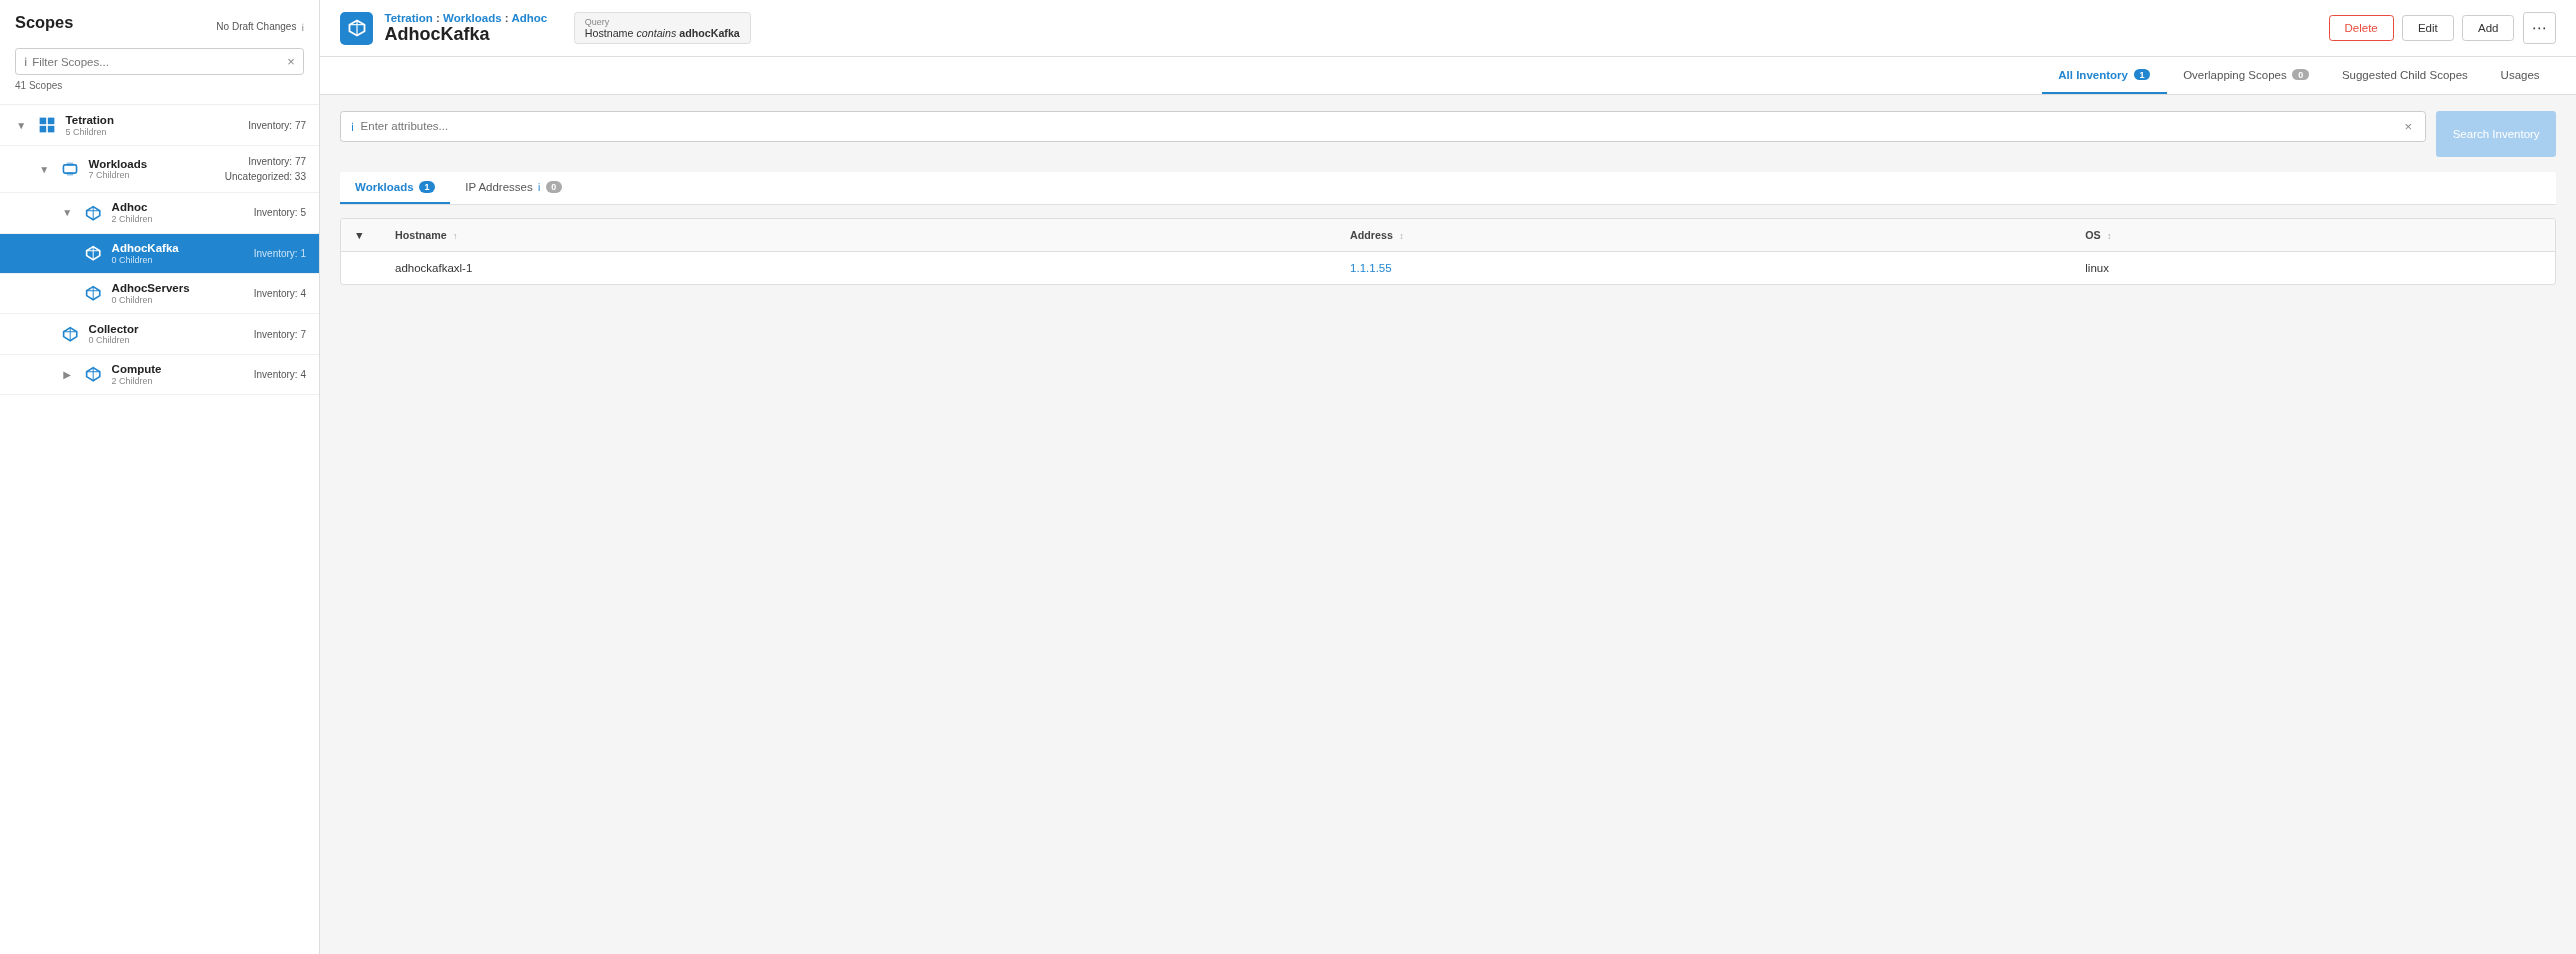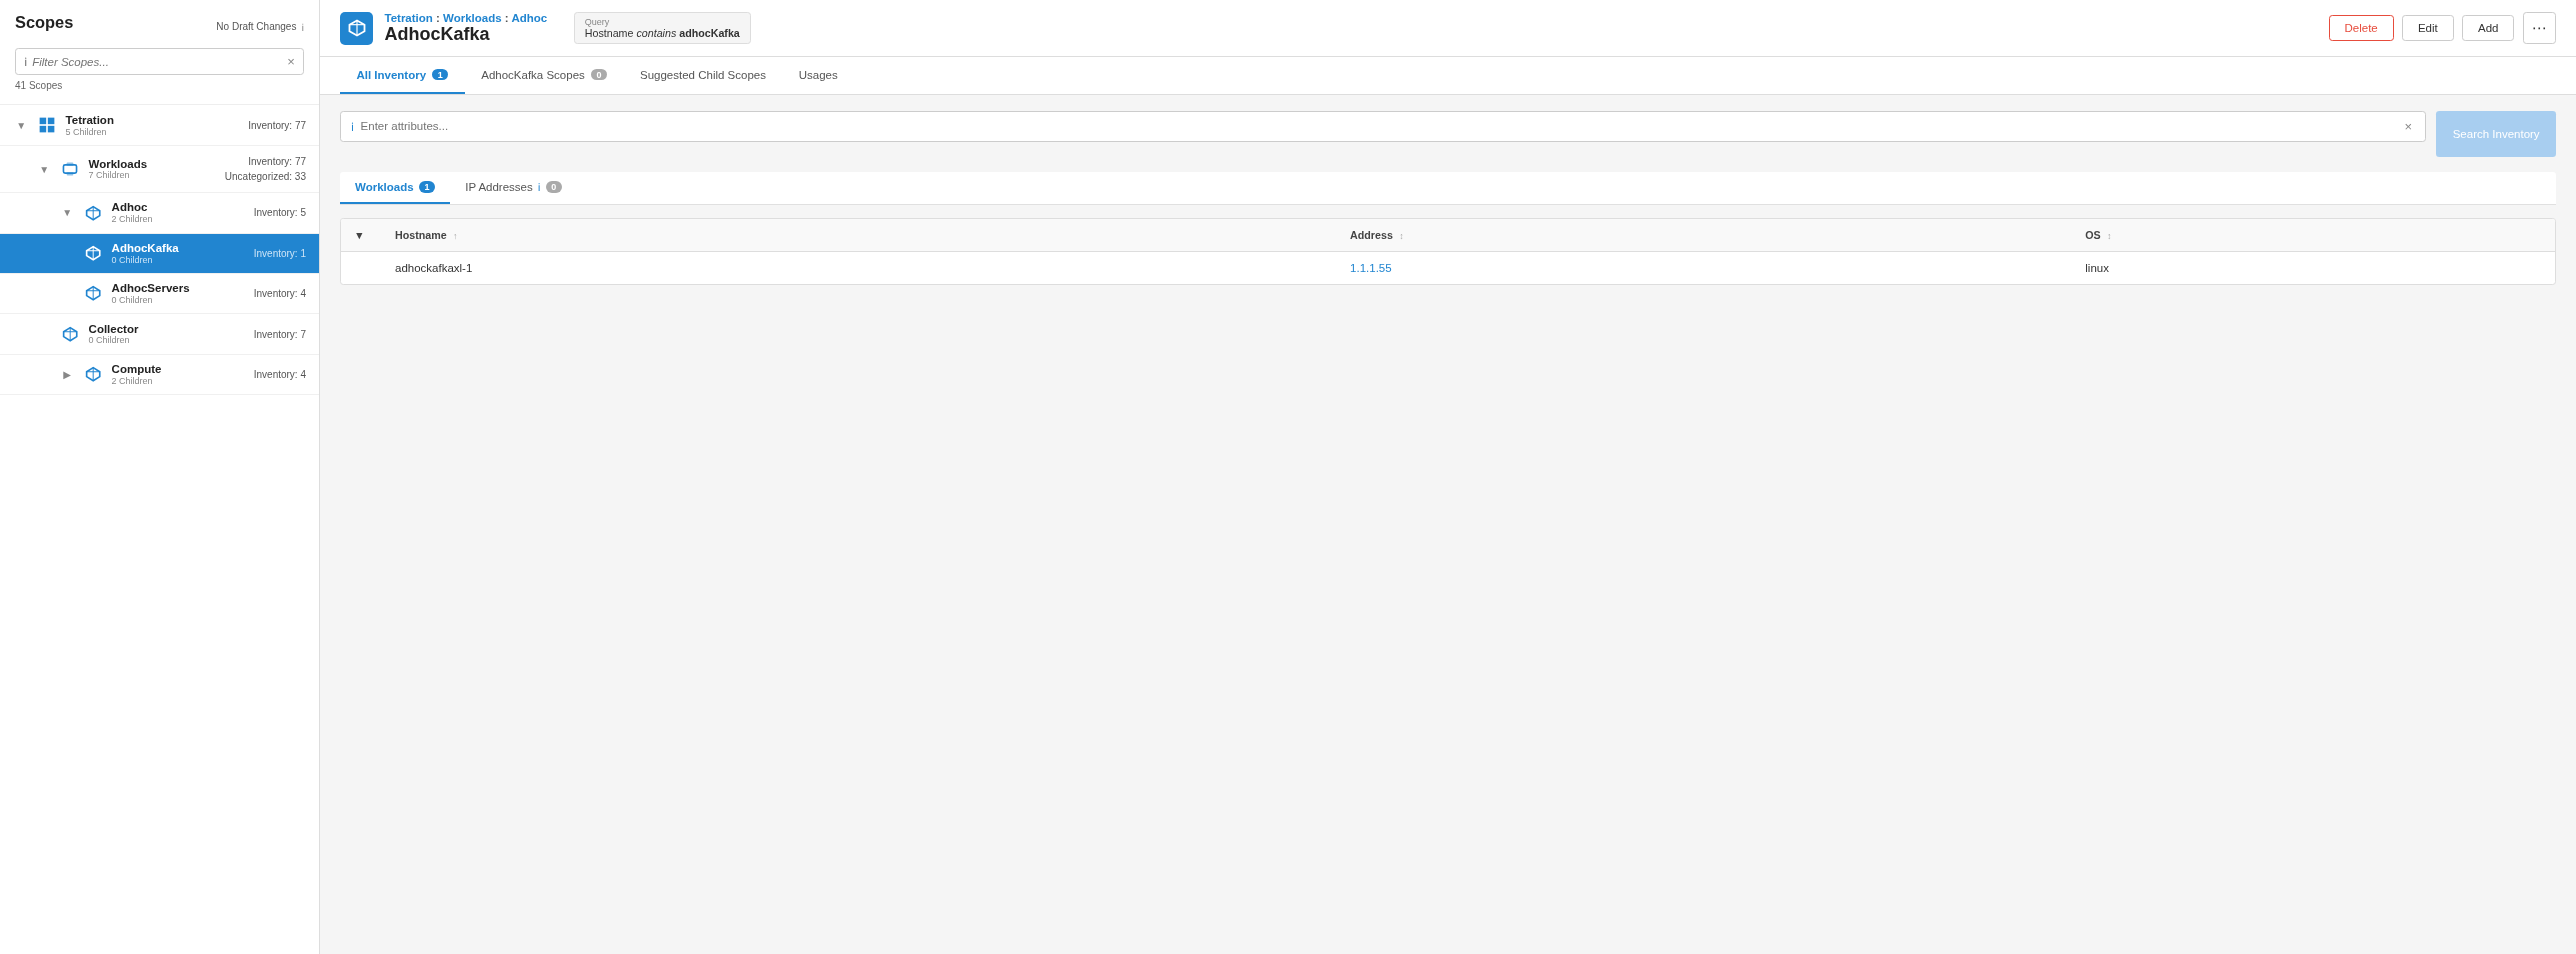--- a/index.html
+++ b/index.html
@@ -6,21 +6,21 @@
     body { font-family: -apple-system, BlinkMacSystemFont, 'Segoe UI', Arial, sans-serif; font-size: 11.5px; background: #f5f5f5; color: #333; display: flex; height: 100vh; overflow: hidden; }
 
     
     .sidebar { width: 320px; background: #fff; border-right: 0.8px solid #ddd; display: flex; flex-direction: column; flex-shrink: 0; }
     .sidebar-header { padding: 13px 15px 6.6px; border-bottom: 0.8px solid #eee; }
     .sidebar-title { font-size: 16.4px; font-weight: 600; color: #222; margin-bottom: 8.2px; }
     .sidebar-draft { display: flex; align-items: center; gap: 5px; font-size: 10px; color: #555; }
     .sidebar-draft .info-icon { color: #888; cursor: pointer; }
     .filter-bar { display: flex; align-items: center; border: 0.8px solid #ccc; border-radius: 3.3px; padding: 5px 8.2px; margin: 8.2px 0 3.3px; background: #fff; }
     .filter-bar .info-icon { color: #666; margin-right: 5px; font-size: 11.5px; }
-    .filter-bar input { border: none; outline: none; flex: 1; font-size: 11.5px; color: #555; background: transparent; font-style: italic; }
+    .filter-bar input { border: none; outline: none; flex: 1; font-size: 11.5px; color: #555; background: transparent; }
     .filter-bar .clear-icon { color: #888; cursor: pointer; font-size: 13px; }
     .scope-count { font-size: 10px; color: #666; padding: 1.6px 0 6.6px; }
     .sidebar-list { flex: 1; overflow-y: auto; padding-bottom: 16.4px; }
     .scope-item { display: flex; align-items: center; padding: 8.2px 13px; cursor: pointer; border-bottom: 0.8px solid #f0f0f0; gap: 6.6px; }
     .scope-item.active { background: #2185d0; color: #fff; }
     .scope-item.active .scope-name { color: #fff; }
     .chevron { width: 16.4px; font-size: 10px; color: #888; cursor: pointer; flex-shrink: 0; text-align: center; }
     .scope-icon-wrap { width: 23px; height: 23px; display: flex; align-items: center; justify-content: center; flex-shrink: 0; }
     .scope-text { flex: 1; }
     .scope-name { font-weight: 600; font-size: 11.5px; color: #222; }
@@ -40,21 +40,21 @@
     .breadcrumb span { color: #555; }
     .scope-title { font-size: 18px; font-weight: 700; color: #222; }
     .query-box { margin-left: 15px; background: #f5f5f5; border: 0.8px solid #ddd; border-radius: 3.3px; padding: 4.1px 10px; font-size: 10.7px; color: #333; }
     .query-label { font-size: 9px; color: #888; display: block; }
     .topbar-right { display: flex; align-items: center; gap: 8.2px; }
     .btn { padding: 5.8px 15px; border-radius: 3.3px; font-size: 11.5px; cursor: pointer; border: 0.8px solid #ccc; background: #fff; color: #333; font-weight: 500; }
     .btn-delete { border: 1.6px solid #e74c3c; color: #e74c3c; background: #fff; }
     .btn-more { padding: 5.8px 8.2px; font-size: 15px; }
 
     
-    .tabs-bar { background: #fff; border-bottom: 0.8px solid #ddd; padding: 0 20px; display: flex; gap: 0; }
+    .tabs-bar { background: #fff; border-bottom: 0.8px solid #ddd; padding: 0 20px; display: flex; gap: 0; justify-content: flex-end; }
     .tab { padding: 11.5px 16.4px; cursor: pointer; font-size: 11.5px; color: #555; border-bottom: 2.5px solid transparent; display: flex; align-items: center; gap: 5.8px; white-space: nowrap; }
     .tab.active { color: #2185d0; border-bottom: 2.5px solid #2185d0; font-weight: 600; }
     .badge { background: #2185d0; color: #fff; border-radius: 8.2px; font-size: 9px; padding: 0.8px 5.8px; font-weight: 700; min-width: 16.4px; text-align: center; }
     .badge-gray { background: #aaa; color: #fff; border-radius: 8.2px; font-size: 9px; padding: 0.8px 5.8px; font-weight: 700; min-width: 16.4px; text-align: center; }
 
     
     .content { flex: 1; overflow-y: auto; padding: 16.4px 20px; background: #f5f5f5; }
     .search-bar { display: flex; align-items: center; background: #fff; border: 0.8px solid #ccc; border-radius: 3.3px; padding: 6.6px 10px; margin-bottom: 15px; gap: 6.6px; }
     .search-bar .info-icon { color: #2185d0; font-size: 11.5px; flex-shrink: 0; }
     .search-bar input { border: none; outline: none; flex: 1; font-size: 11.5px; color: #aaa; background: transparent; }
@@ -251,21 +251,21 @@
       <button class="btn btn-more">⋯</button>
     </div>
   </div>
 
   <div class="tabs-bar">
     <div class="tab active">
       <span>All Inventory</span>
       <span class="badge">1</span>
     </div>
     <div class="tab">
-      <span>AdhocKafka Scopes</span>
+      <span>Overlapping Scopes</span>
       <span class="badge-gray">0</span>
     </div>
     <div class="tab">
       <span>Suggested Child Scopes</span>
     </div>
     <div class="tab">
       <span>Usages</span>
     </div>
   </div>
 

